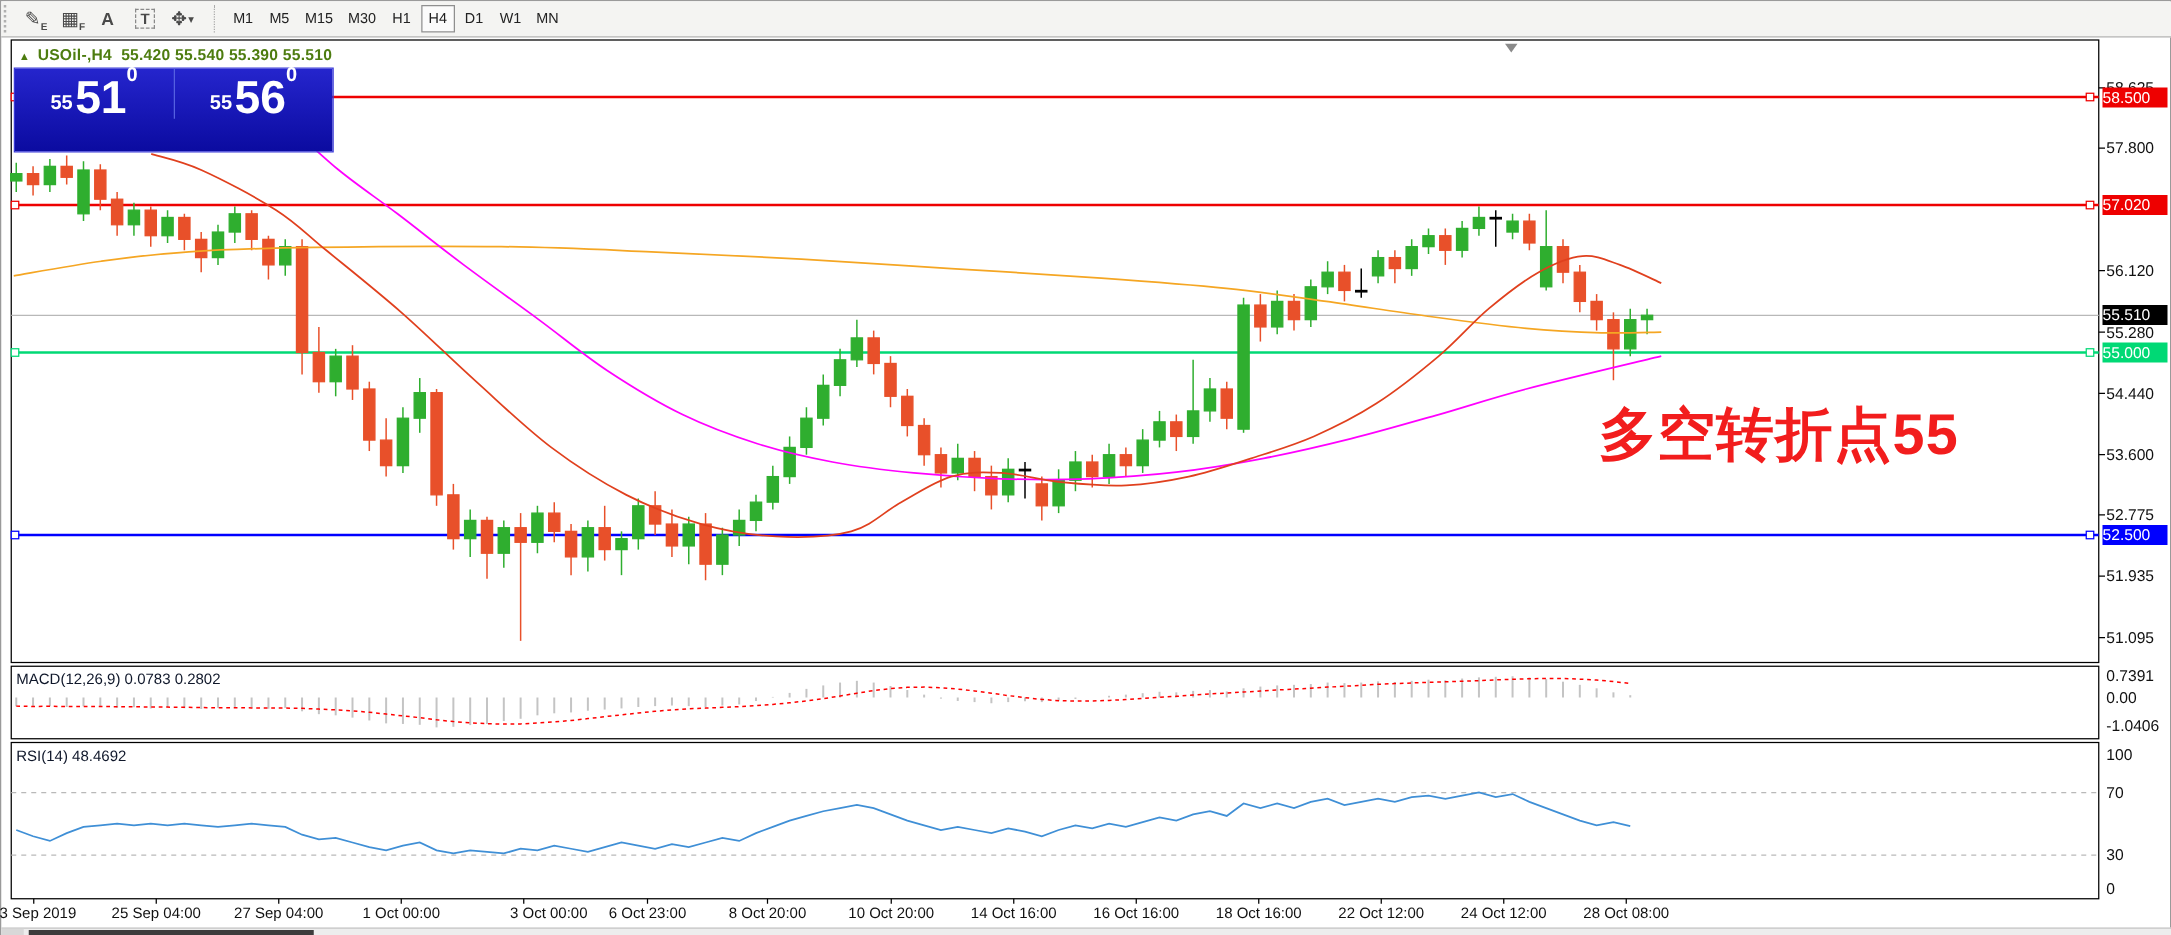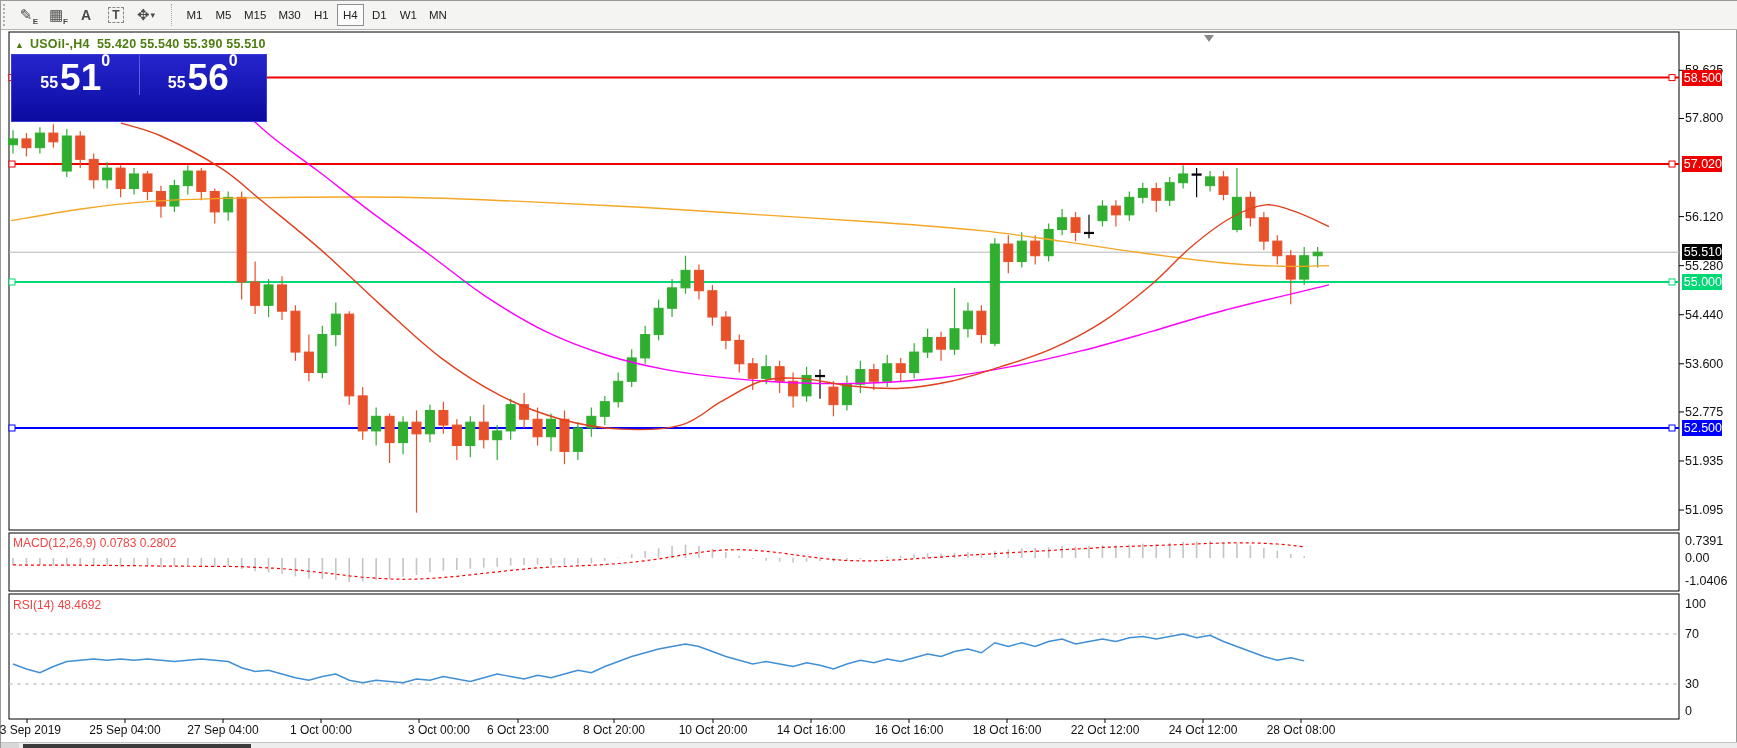--- a/index.html
+++ b/index.html
@@ -52,25 +52,25 @@
     justify-content:center; padding-bottom:2px; cursor:pointer; }
   .tp-price:first-child { border-right:1px solid #5560e0; }
   .tp-small { font-size:16px; font-weight:bold; margin-right:2px;
     line-height:1; padding-bottom:2px; }
   .tp-big { font-size:37px; font-weight:bold; line-height:0.85; }
   .tp-sup { font-size:16px; font-weight:bold; line-height:1;
     align-self:flex-start; margin-top:-2px; }
   
   .axis-label { position:absolute; left:1684px; font-size:12.5px; color:#111;
     white-space:nowrap; }
-  .badge { position:absolute; left:1681px; width:40px; height:16px;
-    color:#fff; font-size:12.5px; text-align:right; line-height:16px; }
+  .badge { position:absolute; left:1681px; width:52px; height:16px;
+    color:#fff; font-size:12.5px; text-align:left; line-height:16px; }
   .date-label { position:absolute; top:722px; font-size:12px; color:#111;
     transform:translateX(-50%); white-space:nowrap; }
-  .ind-label { position:absolute; left:12px; font-size:12px; color:#ef4444; }
+  .ind-label { position:absolute; left:12px; font-size:12px; color:#0f172a; }
   #annotation { position:absolute; left:1278px; top:316px; font-size:46px;
     font-weight:bold; white-space:nowrap; letter-spacing:1px; }
   
   #hscroll { position:absolute; left:0; top:741px; width:1737px; height:7px;
     background:#ededed; border-top:1px solid #c5c5c5; }
   #hscroll-thumb { position:absolute; left:22px; top:1px; width:228px;
     height:5px; background:#3c3c3c; }
   #hscroll-corner { position:absolute; left:0; top:0; width:18px; height:7px;
     background:#d8d8d8; }
 </style>
@@ -471,20 +471,21 @@
         <span class="tp-small">55</span>
         <span class="tp-big">56</span>
         <span class="tp-sup">0</span>
       </div>
     </div>
   </div>
 
   <div class="ind-label" style="top:535px">MACD(12,26,9) 0.0783 0.2802</div>
   <div class="ind-label" style="top:597px">RSI(14) 48.4692</div>
 
+  <div id="annotation" style="color: rgb(242, 29, 29);">多空转折点55</div>
 
   <div id="axis-labels">
       <div class="axis-label" style="top: 62.3px;">58.625</div>
       <div class="axis-label" style="top: 110.48px;">57.800</div>
       <div class="axis-label" style="top: 208.592px;">56.120</div>
       <div class="axis-label" style="top: 257.648px;">55.280</div>
       <div class="axis-label" style="top: 306.704px;">54.440</div>
       <div class="axis-label" style="top: 355.76px;">53.600</div>
       <div class="axis-label" style="top: 403.94px;">52.775</div>
       <div class="axis-label" style="top: 452.996px;">51.935</div>

